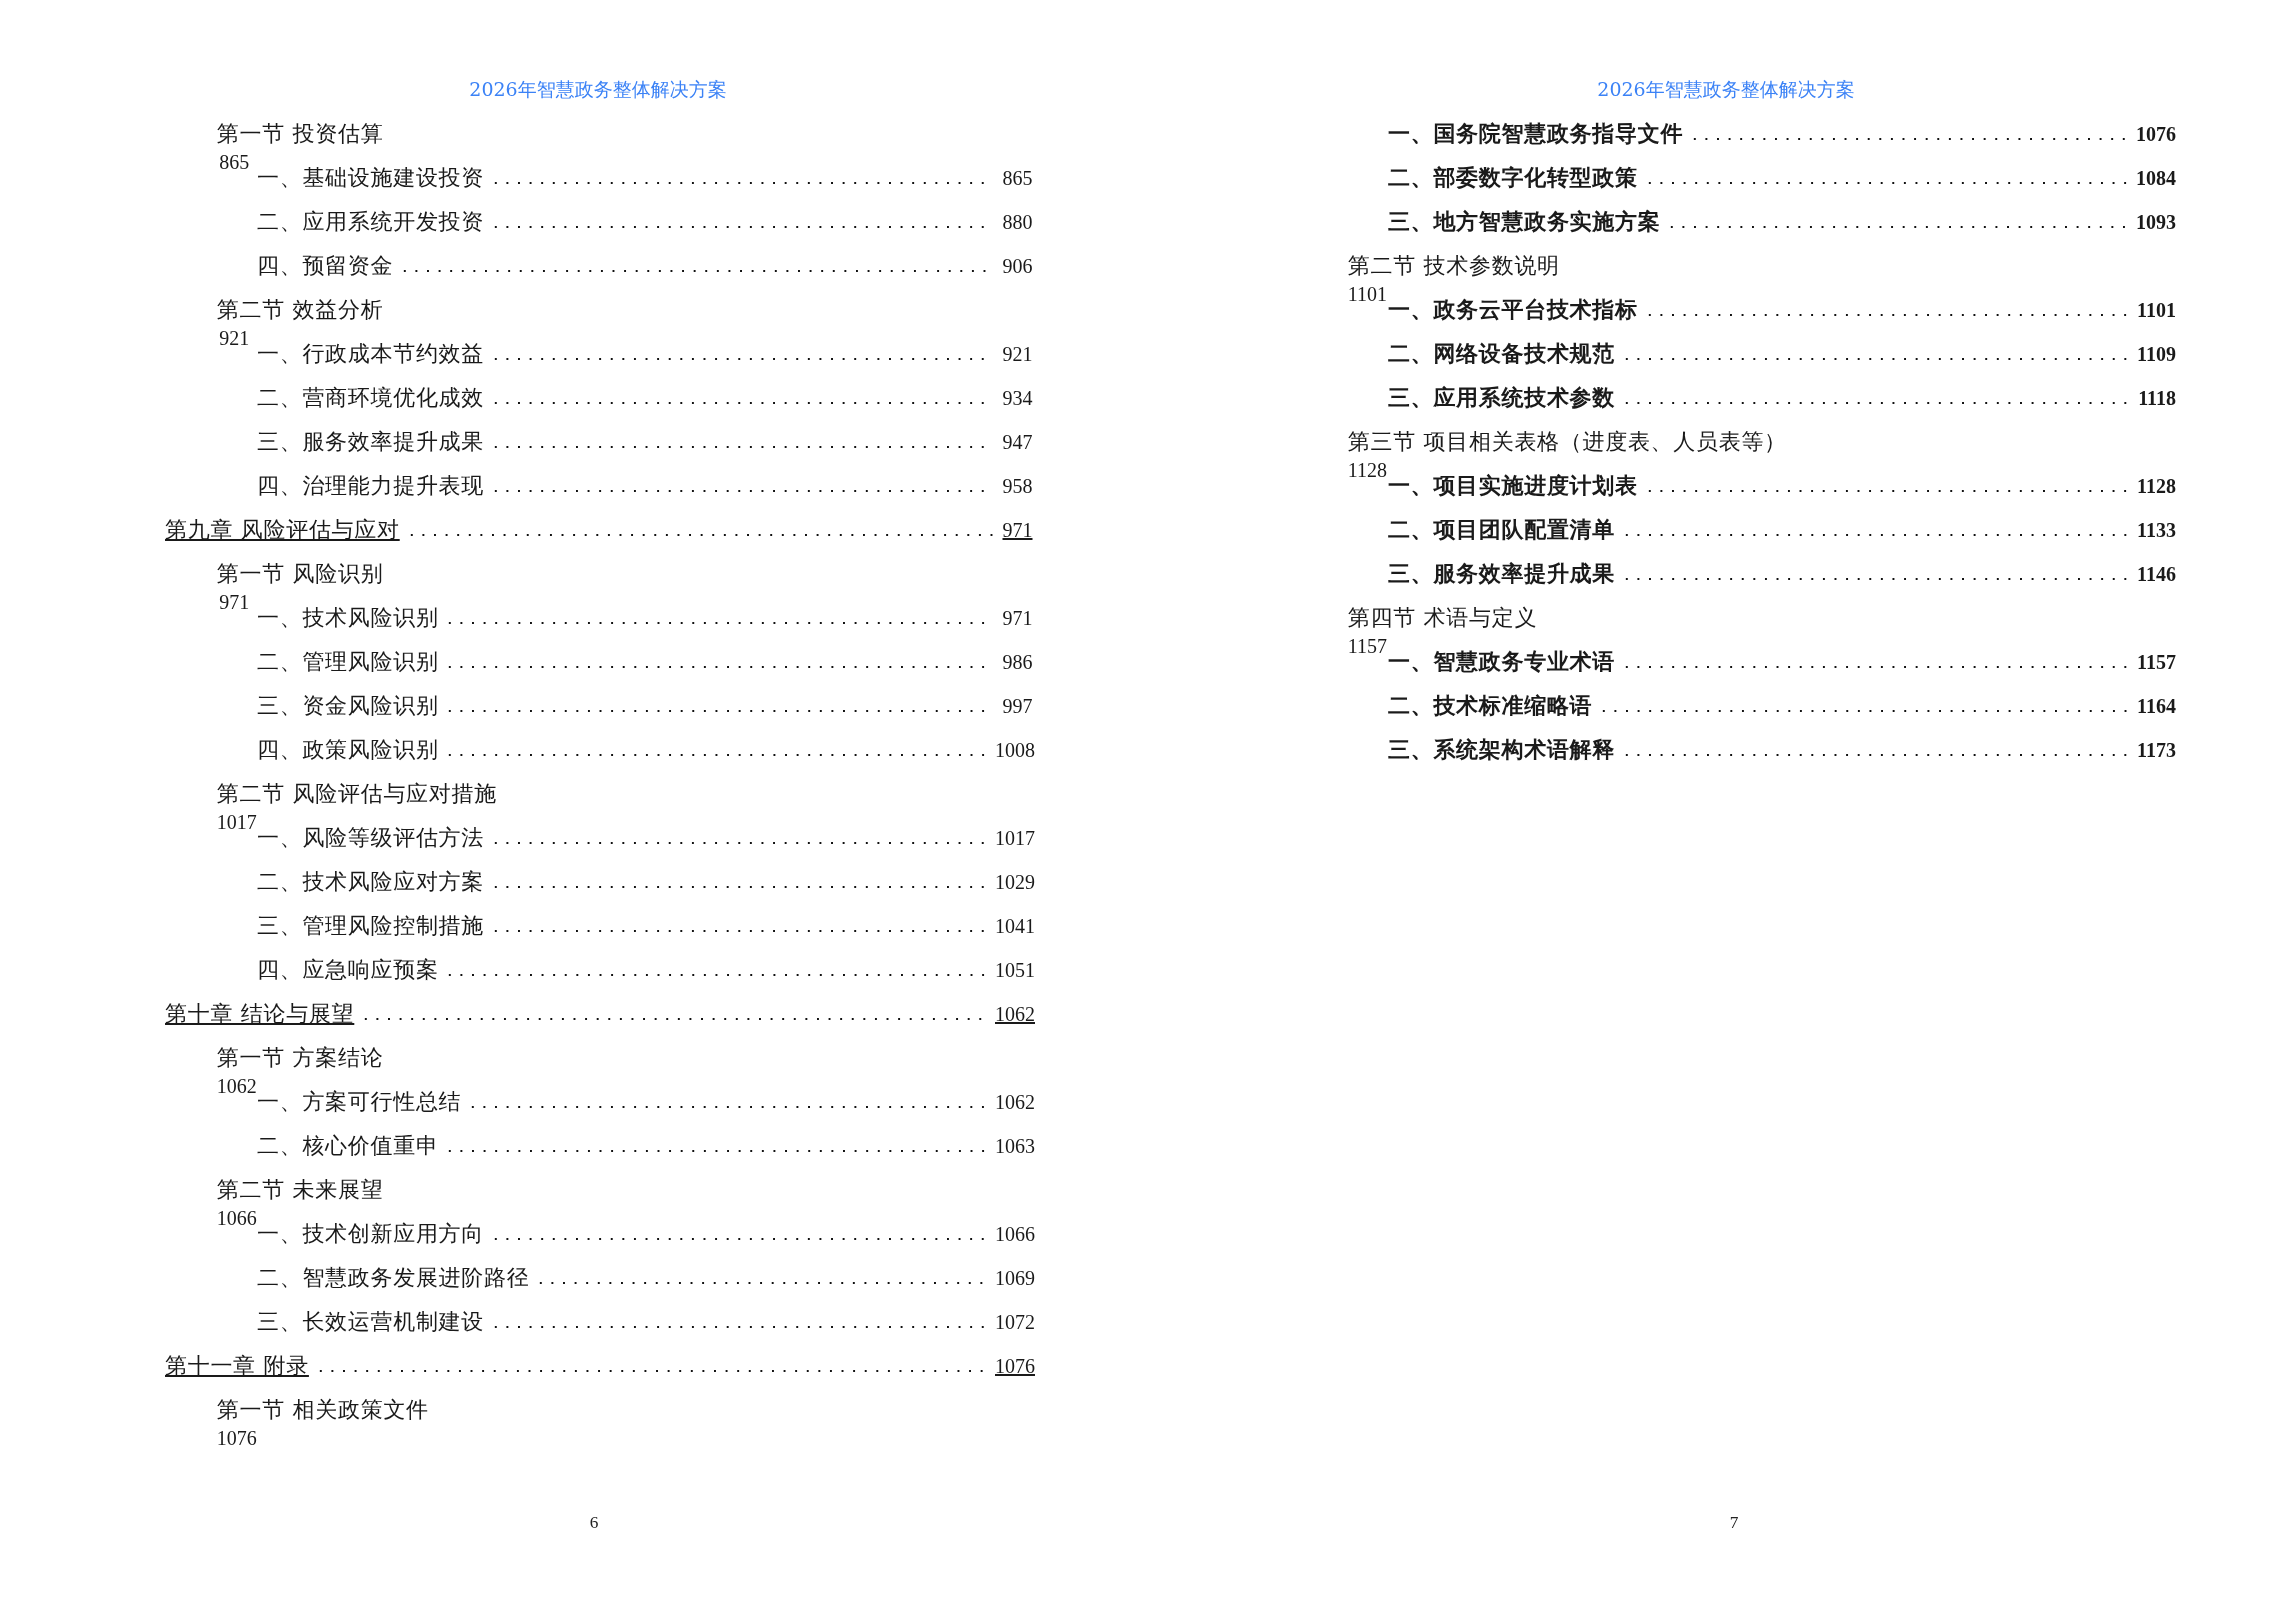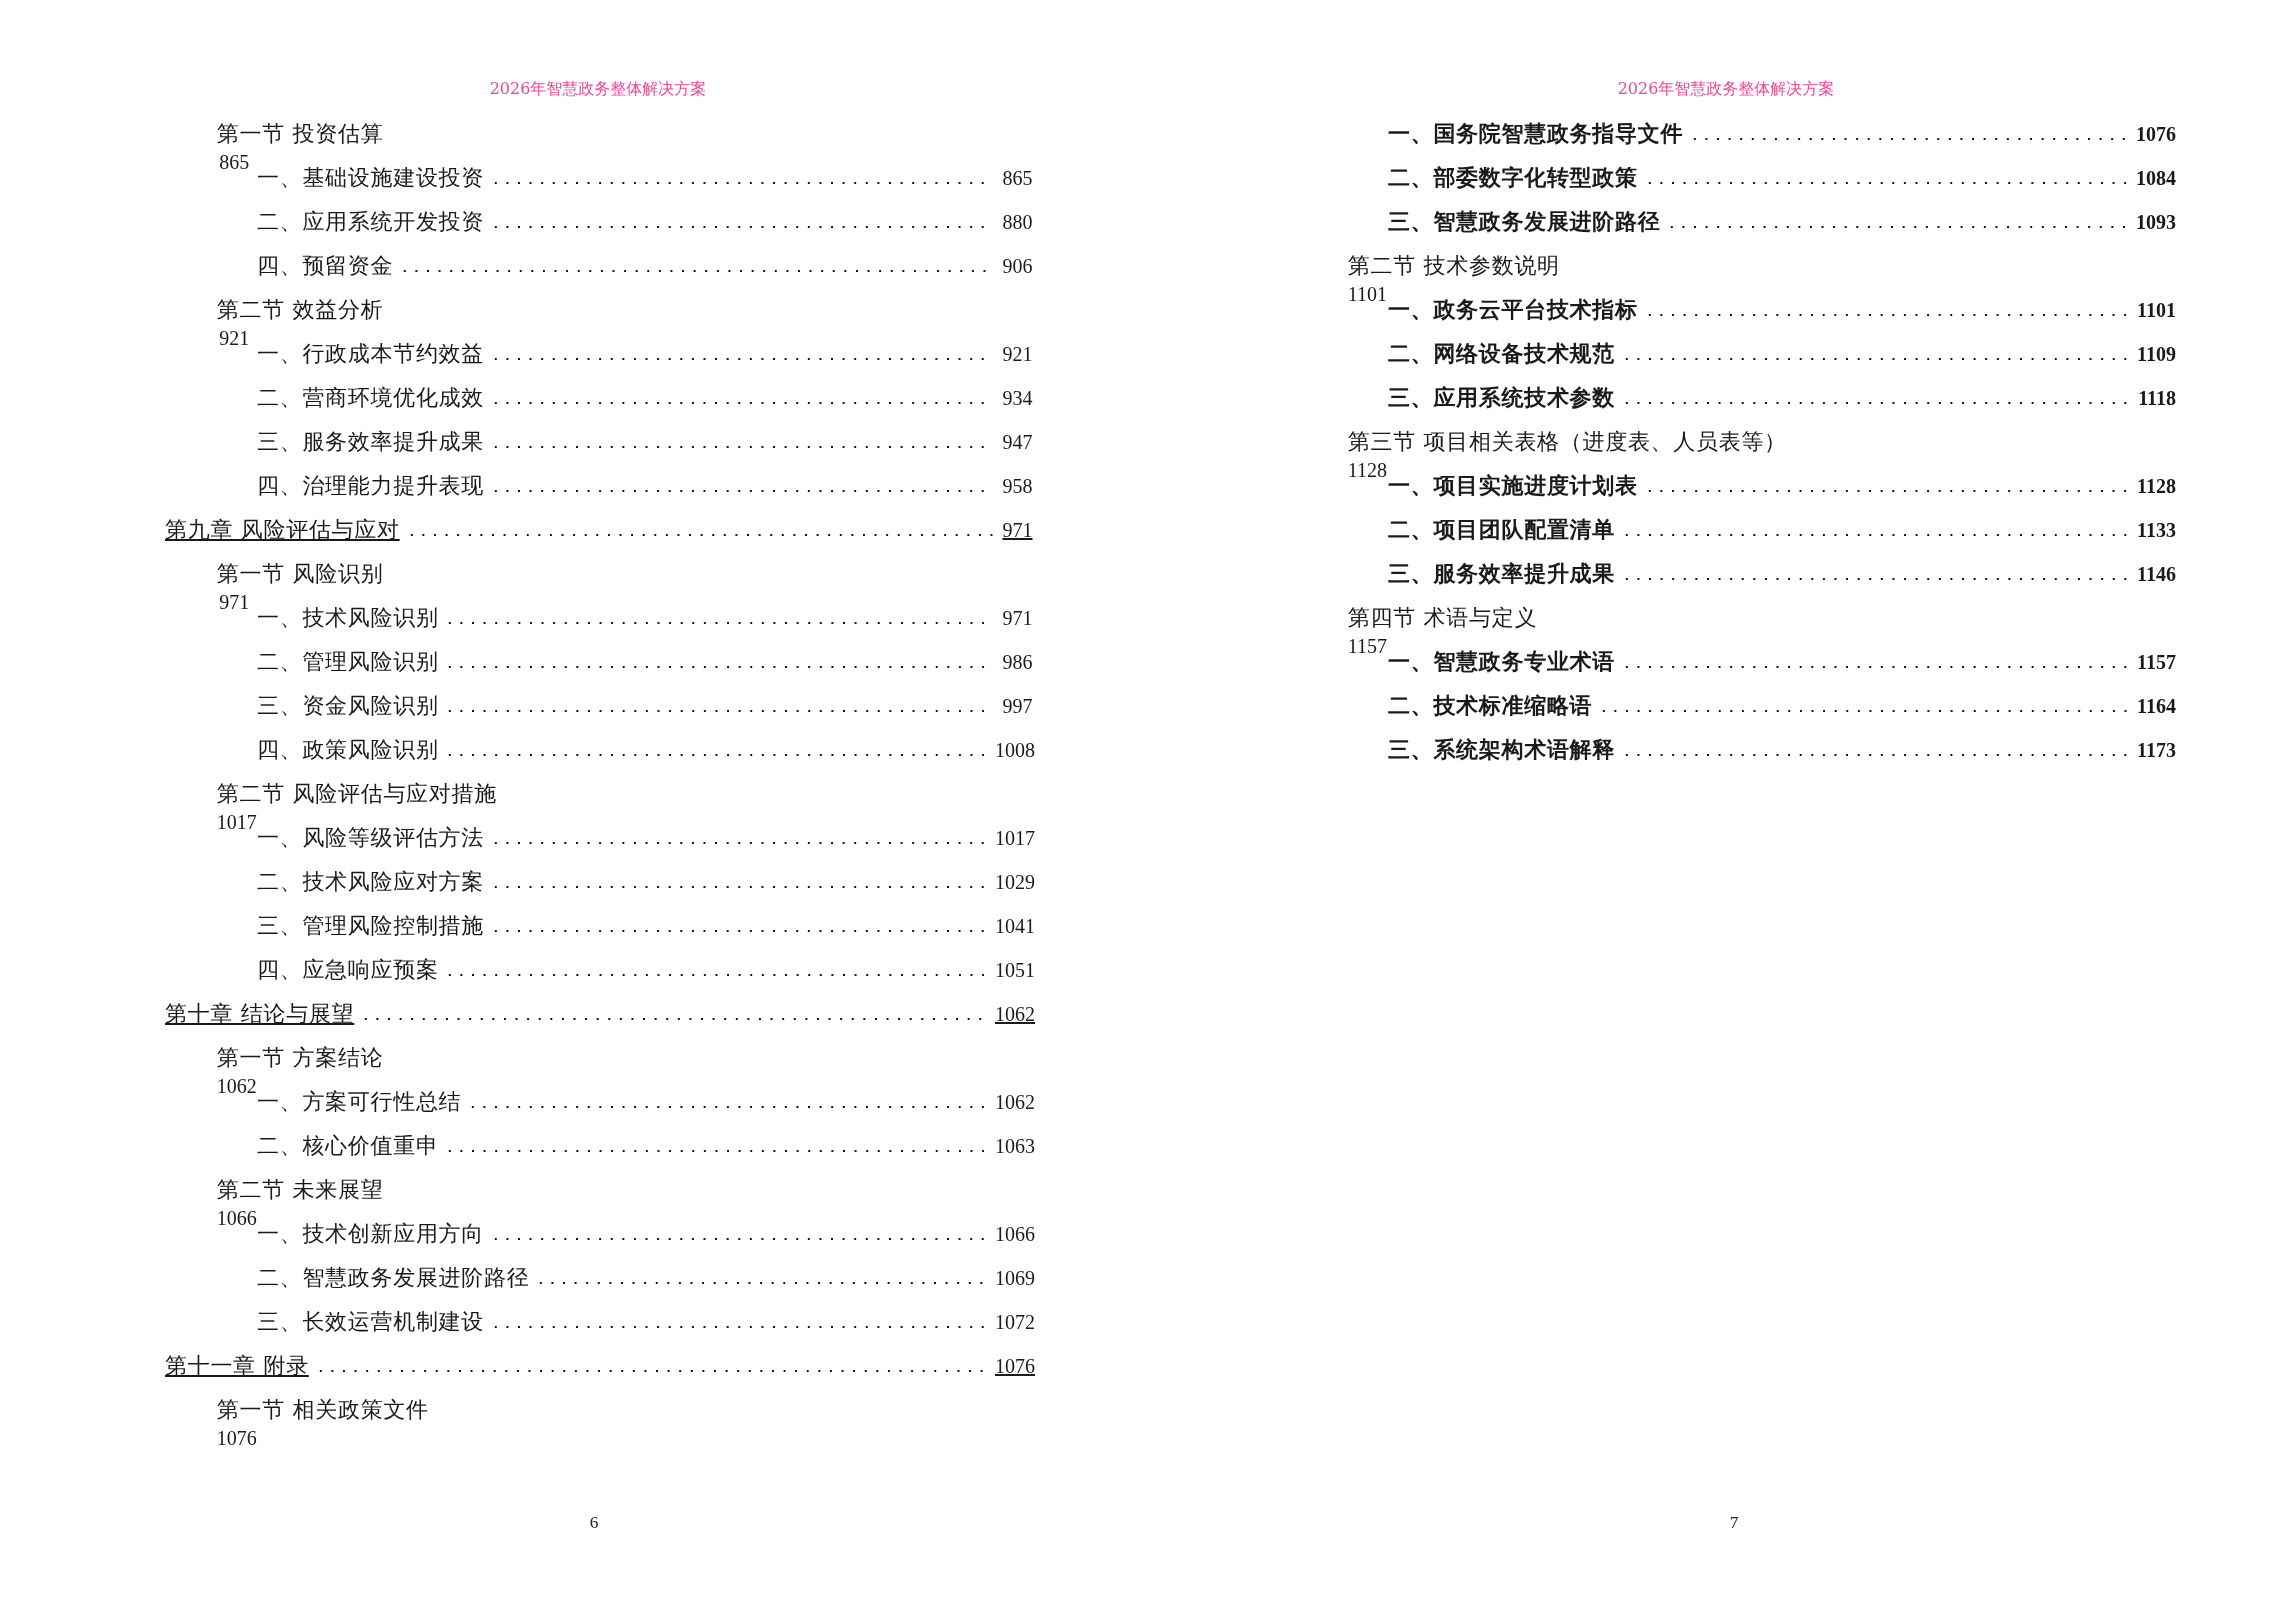--- a/index.html
+++ b/index.html
@@ -20,25 +20,25 @@
       top: 0;
       height: 1623px;
       background: #ffffff;
     }
     .page.left { left: 0; width: 1142px; }
     .page.right { left: 1142px; width: 1142px; }
 
     .running-header {
       position: absolute;
       top: 78px;
-      font-size: 16px;
+      font-size: 19px;
       line-height: 22px;
       white-space: nowrap;
       transform: translateX(-50%);
-      color: #ec4899;
+      color: #3b82f6;
     }
     .page.left .running-header { left: 598px; }
     .page.right .running-header { left: 584px; }
 
     .toc {
       position: absolute;
       top: 119px;
       margin: 0;
       padding: 0;
       list-style: none;
@@ -264,21 +264,21 @@
         <span class="toc-title">一、国务院智慧政务指导文件</span>
         <span class="toc-leader"></span>
         <span class="toc-page">1076</span>
       </li>
       <li class="toc-row level-3">
         <span class="toc-title">二、部委数字化转型政策</span>
         <span class="toc-leader"></span>
         <span class="toc-page">1084</span>
       </li>
       <li class="toc-row level-3">
-        <span class="toc-title">三、智慧政务发展进阶路径</span>
+        <span class="toc-title">三、地方智慧政务实施方案</span>
         <span class="toc-leader"></span>
         <span class="toc-page">1093</span>
       </li>
       <li class="toc-row level-2">
         <span class="toc-title">第二节  技术参数说明</span>
         <span class="toc-leader"></span>
         <span class="toc-page">1101</span>
       </li>
       <li class="toc-row level-3">
         <span class="toc-title">一、政务云平台技术指标</span>

